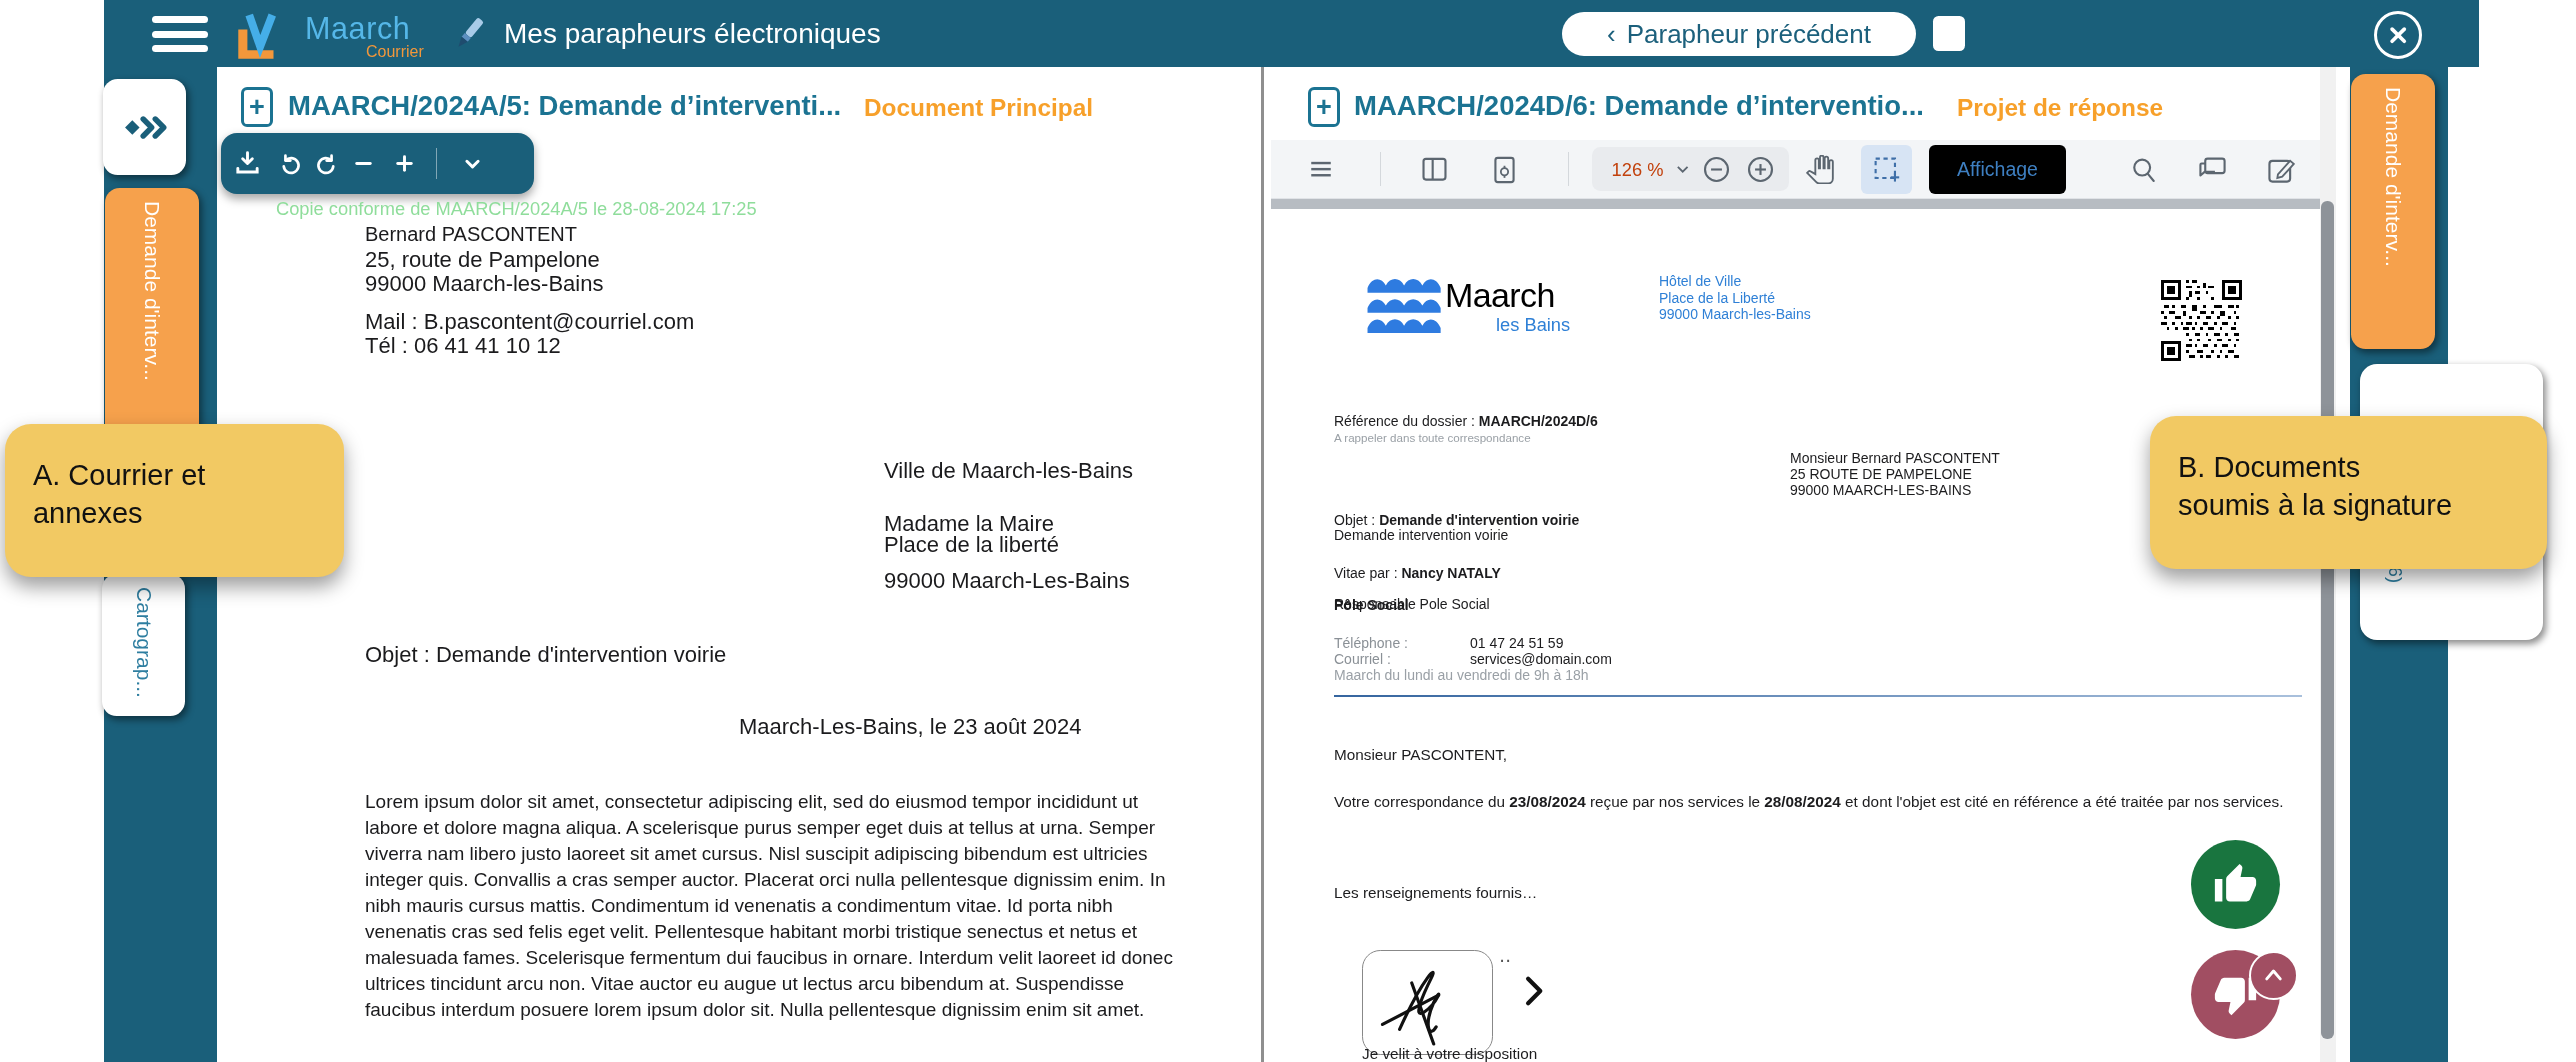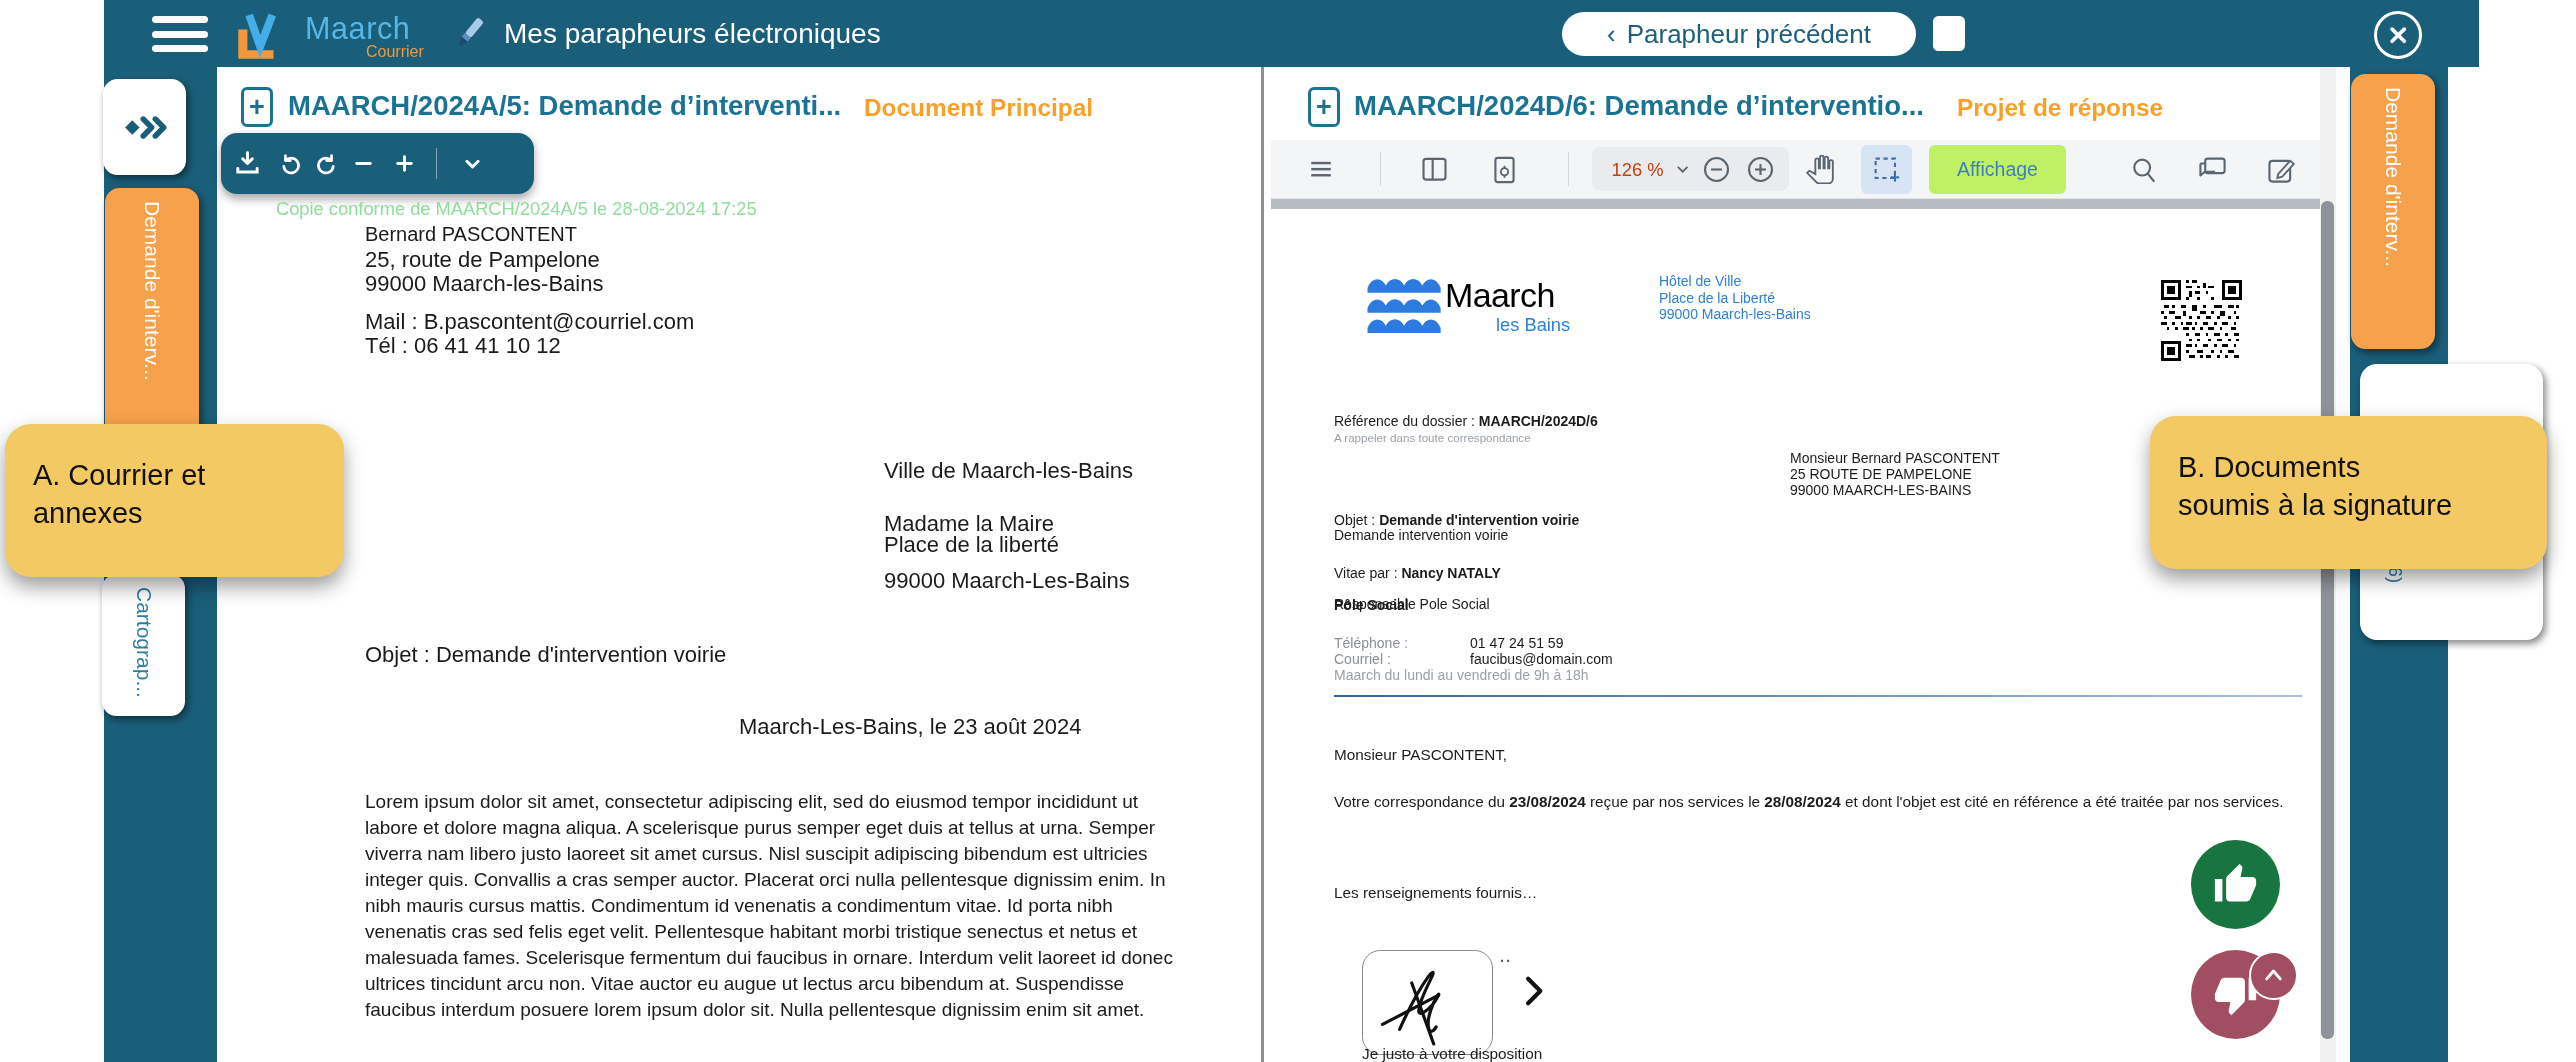--- a/index.html
+++ b/index.html
@@ -37,21 +37,21 @@
   .addbox{border:3.1px solid #1B7392;border-radius:6.1px;display:flex;align-items:center;justify-content:center;
           color:#1B7392;font-size:27px;font-weight:bold}
   .tealpill{background:#1A5F7A;border-radius:16px;box-shadow:0 4.9px 9.8px rgba(0,0,0,.35)}
   .stamp{font-size:18.3px;color:#8FDD9B}
   .ltr{color:#1b1b1d}
   
   .pdfbar{background:#F3F5F7;border-bottom:1.2px solid #E0E3E7}
   .pdficon{position:absolute;top:0;height:59px;display:flex;align-items:center;justify-content:center;color:#5C6670;cursor:pointer}
   .chip{background:#E9EBEE;border-radius:8.5px}
   .tool-sel{background:#D7E4F4;border-radius:6.1px}
-  .btn-affichage{background:#bef264;border-radius:6.1px;display:flex;align-items:center;justify-content:center;
+  .btn-affichage{background:#000000;border-radius:6.1px;display:flex;align-items:center;justify-content:center;
                  color:#3E7FC1;font-size:19.5px;cursor:pointer}
   .vsep{width:1.2px;height:34px;background:#D4D8DC}
   
   .blue{color:#2F80D6}
   .gray{color:#9AA0A6}
   .rletter{font-size:14px;line-height:16.5px}
   .bold{font-weight:bold}
   .rule{background:linear-gradient(to right,#35659F,#A9C0DC)}
   
   .circle-btn{border-radius:50%;display:flex;align-items:center;justify-content:center;cursor:pointer}
@@ -376,21 +376,21 @@
 
   <div class="abs rletter" style="left:1334px;top:565px">
     <span>Vitae par : </span><span class="bold">Nancy NATALY</span>
   </div>
   <div class="abs rletter" style="left:1334px;top:596px">Responsable Pole Social</div>
   <div class="abs rletter bold" style="left:1334px;top:597px">Pôle Social</div>
 
   <div class="abs rletter" style="left:1334px;top:635px;color:#8A9096">Téléphone :</div>
   <div class="abs rletter" style="left:1470px;top:635px">01 47 24 51 59</div>
   <div class="abs rletter" style="left:1334px;top:651px;color:#8A9096">Courriel :</div>
-  <div class="abs rletter" style="left:1470px;top:651px">faucibus@domain.com</div>
+  <div class="abs rletter" style="left:1470px;top:651px">services@domain.com</div>
   <div class="abs rletter gray" style="left:1334px;top:667px">Maarch du lundi au vendredi de 9h à 18h</div>
 
   <div class="abs rule" style="left:1334px;top:695px;width:968px;height:2.4px"></div>
 
   <div class="abs" style="left:1334px;top:746px;font-size:15.3px">Monsieur PASCONTENT,</div>
   <div class="abs" style="left:1334px;top:791px;width:968px;font-size:15.3px;line-height:21px">
     <span>Votre correspondance du </span><span class="bold">23/08/2024</span><span> reçue par nos services le </span><span class="bold">28/08/2024</span><span> et dont l'objet est cité en référence a été traitée par nos services.</span>
   </div>
   <div class="abs" style="left:1334px;top:884px;font-size:15.3px">Les renseignements fournis…</div>
 
@@ -400,21 +400,21 @@
         <path d="M30 64 C50 20 62 10 56 22 C50 34 40 56 50 50 C62 42 66 26 58 42 C50 60 54 72 60 62"></path>
         <path d="M16 60 L62 36"></path>
         <path d="M40 26 L58 76"></path>
       </g>
     </svg>
   </div>
   <div class="abs" style="left:1499px;top:945px;font-size:18.3px;color:#555">‥</div>
   <svg class="abs" style="left:1522px;top:974px;cursor:pointer" width="24.4" height="34" viewBox="0 0 40 56">
     <polyline points="10,8 30,28 10,48" fill="none" stroke="#111" stroke-width="7" stroke-linecap="round" stroke-linejoin="round"></polyline>
   </svg>
-  <div class="abs" style="left:1362px;top:1045px;font-size:15.3px">Je justo à votre disposition</div>
+  <div class="abs" style="left:1362px;top:1045px;font-size:15.3px">Je velit à votre disposition</div>
 
   <div class="abs sb-track" style="left:2320px;top:67px;width:16px;height:995px"></div>
   <div class="abs sb-thumb" style="left:2321px;top:201px;width:13px;height:838px"></div>
 
   <div class="abs rail" style="left:2350px;top:67px;width:98px;height:995px"></div>
   <div class="abs vtab vtab-orange" style="left:2351px;top:74px;width:84px;height:275px;cursor:pointer">
     <span class="vtext">Demande d'interv...</span>
   </div>
   <div class="abs vtab vtab-white" style="left:2360px;top:364px;width:183px;height:276px;border-radius:17px;cursor:pointer">
     <span style="position:absolute;left:27px;top:200px;color:#2E7EA0;font-size:18.3px;transform:rotate(90deg)">6)</span>

